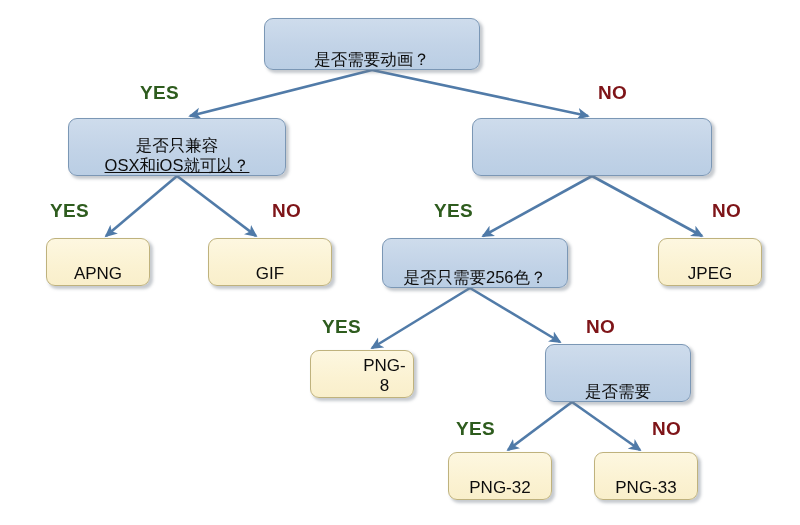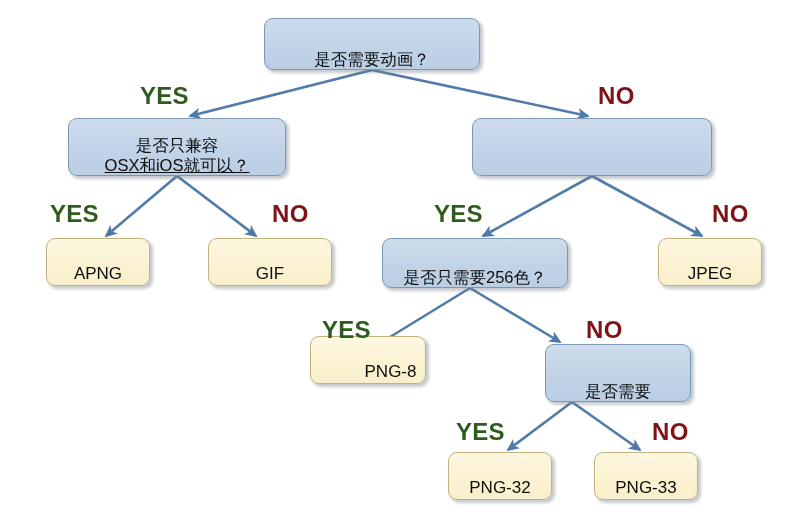--- a/index.html
+++ b/index.html
@@ -57,21 +57,21 @@
   
   .node.terminal {
     background: linear-gradient(180deg, #fdf7e0 0%, #fbf2d2 60%, #f9efcb 100%);
     border: 1.4px solid #bfb27d;
     font-size: 17px;
   }
 
   
   .edge-label {
     position: absolute;
-    font-size: 24px;
+    font-size: 19px;
     font-weight: bold;
     letter-spacing: 0.3px;
     z-index: 4;
     white-space: nowrap;
   }
   .edge-label.yes { color: #2e5c1e; }
   .edge-label.no  { color: #7e1418; }
 </style>
 </head>
 <body>
@@ -113,21 +113,21 @@
       </div>
       <div class="node terminal" style="left: 208px; top: 238px; width: 124px; height: 48px;">
         <div class="lines"><span class="l1">GIF</span></div>
       </div>
       <div class="node decision" style="left: 382px; top: 238px; width: 186px; height: 50px;">
         <div class="lines"><span class="l1">是否只需要256色？</span></div>
       </div>
       <div class="node terminal" style="left: 658px; top: 238px; width: 104px; height: 48px;">
         <div class="lines"><span class="l1">JPEG</span></div>
       </div>
-      <div class="node terminal" style="left: 310px; top: 336px; width: 116px; height: 48px; padding-left: 45px;">
+      <div class="node terminal" style="left: 310px; top: 350px; width: 104px; height: 48px; padding-left: 45px;">
         <div class="lines"><span class="l1">PNG-8</span></div>
       </div>
       <div class="node decision" style="left: 502px; top: 344px; width: 146px; height: 58px; margin-left: 43px;">
         <div class="lines"><span class="l1">是否需要</span></div>
       </div>
       <div class="node terminal" style="left: 448px; top: 452px; width: 104px; height: 48px;">
         <div class="lines"><span class="l1">PNG-32</span></div>
       </div>
       <div class="node terminal" style="left: 594px; top: 452px; width: 104px; height: 48px;">
         <div class="lines"><span class="l1">PNG-33</span></div>

